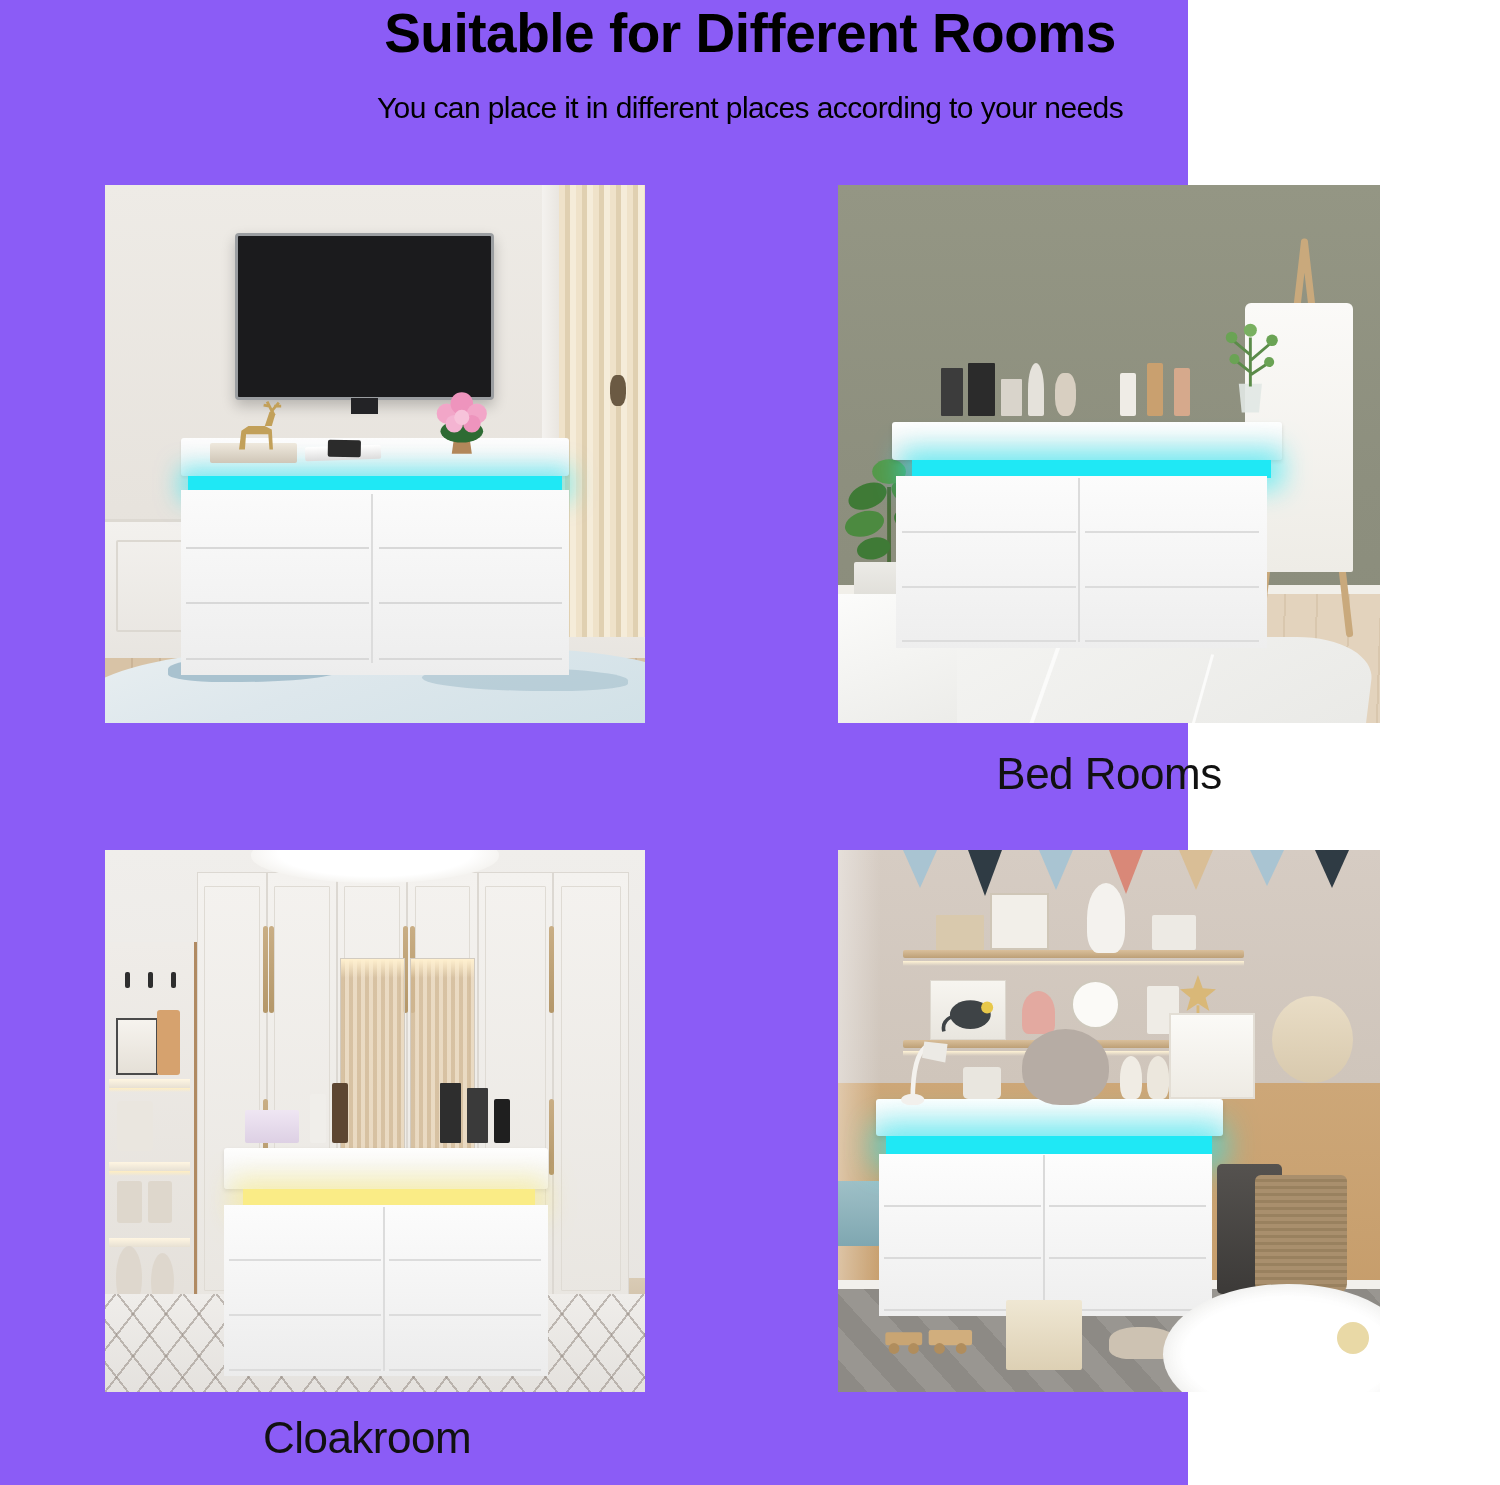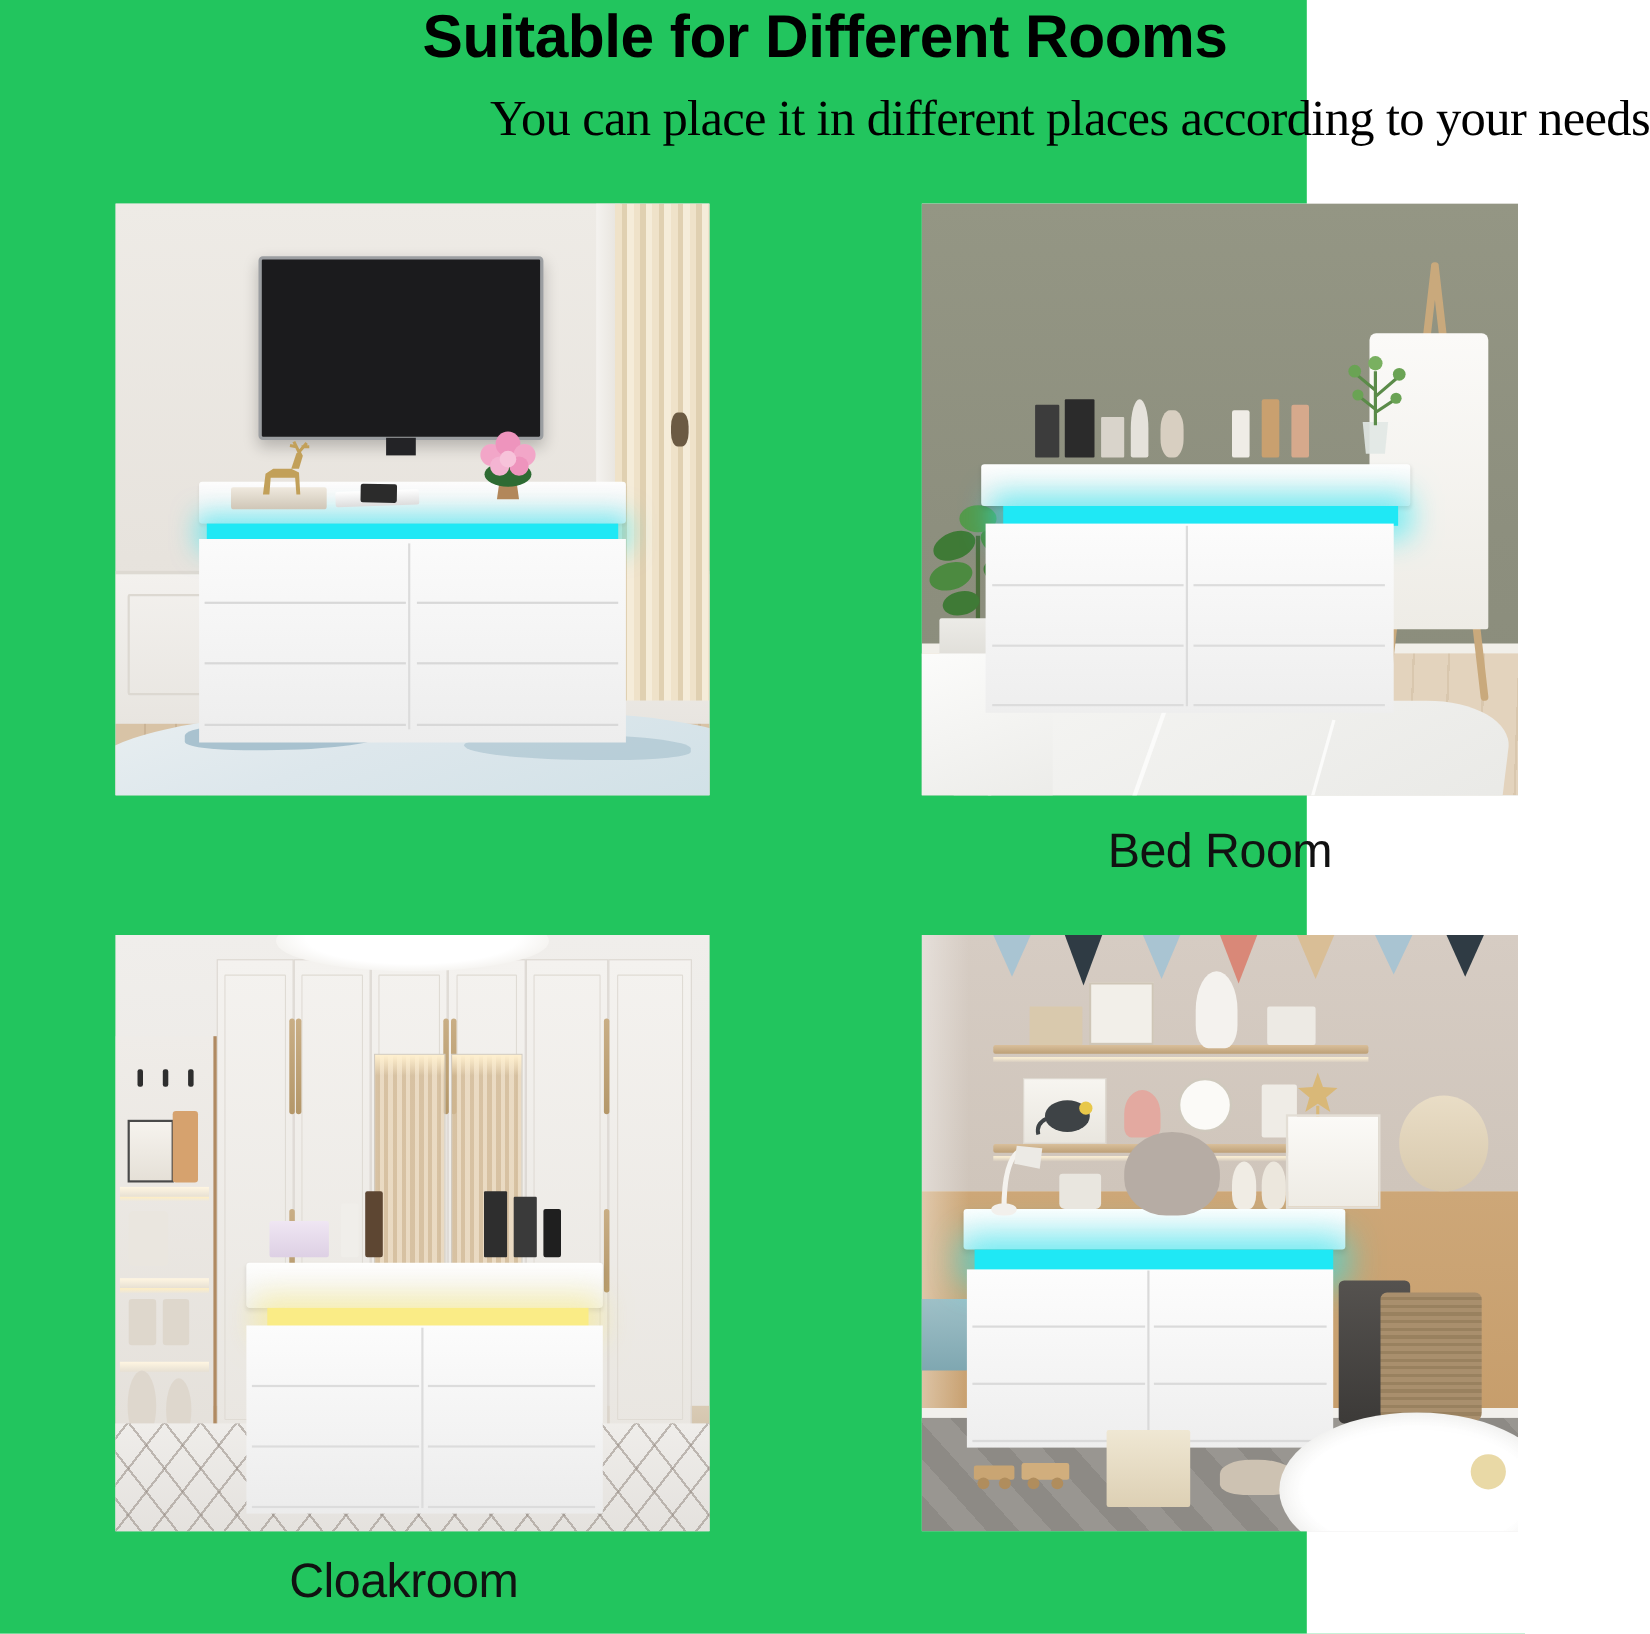--- a/index.html
+++ b/index.html
@@ -1,30 +1,30 @@
 <!DOCTYPE html>
 <html><head>
 <meta charset="utf-8">
 <style>
   * { margin:0; padding:0; box-sizing:border-box; }
   html,body { width:1500px; height:1485px; background:#ffffff; }
   body { font-family:"Liberation Sans", sans-serif; color:#000; overflow:hidden; }
 
-  .page { position:relative; width:1188px; height:1485px; background:#22c55e; }
+  .page { position:relative; width:1188px; height:1485px; background:#8b5cf6; }
 
   
   .title{
     position:absolute; left:0; top:2px; width:1500px; text-align:center;
     font-size:55px; font-weight:bold; letter-spacing:-0.5px; line-height:62px;
     font-family:"Liberation Sans", sans-serif;
   }
   .subtitle{
-    position:absolute; left:0; top:80px; width:1500px; text-align:right;
-    font-size:46px; font-weight:400; line-height:56px; letter-spacing:-0.6px;
-    font-family:Liberation Serif, serif;
+    position:absolute; left:0; top:80px; width:1500px; text-align:center;
+    font-size:30px; font-weight:400; line-height:56px; letter-spacing:-0.6px;
+    font-family:Liberation Sans, sans-serif;
   }
 
   
   .cell{ position:absolute; }
   .photo{
     position:absolute; left:0; top:0; width:100%; height:100%;
     overflow:hidden; background:#e9e7e3;
   }
   .cap{
     position:absolute; left:0; width:100%; text-align:center;
@@ -295,21 +295,21 @@
           <path d="M30 48 L30 14 M30 26 L18 16 M30 30 L44 18 M30 38 L20 30 M30 40 L42 32" stroke="#5b8b49" stroke-width="2" fill="none"></path>
           <circle cx="17" cy="14" r="4" fill="#6aa354"></circle>
             <circle cx="45" cy="16" r="4" fill="#6aa354"></circle>
           <circle cx="30" cy="9" r="4.5" fill="#79b060"></circle>
           <circle cx="19" cy="29" r="3.5" fill="#6aa354"></circle>
             <circle cx="43" cy="31" r="3.5" fill="#6aa354"></circle>
         </svg>
       </div>
     </div>
   </div>
-  <div class="cap cap-b">Bed Room</div>
+  <div class="cap cap-b">Bed Rooms</div>
 
   <div class="cell cell-c">
     <div class="photo">
       <div class="c-wall"></div>
       <div class="c-floor"></div>
 
       <div class="c-door" style="left:17%; width:13%;">
           <div class="c-doorin"></div>
         </div>
       <div class="c-door" style="left:30%; width:13%;">

